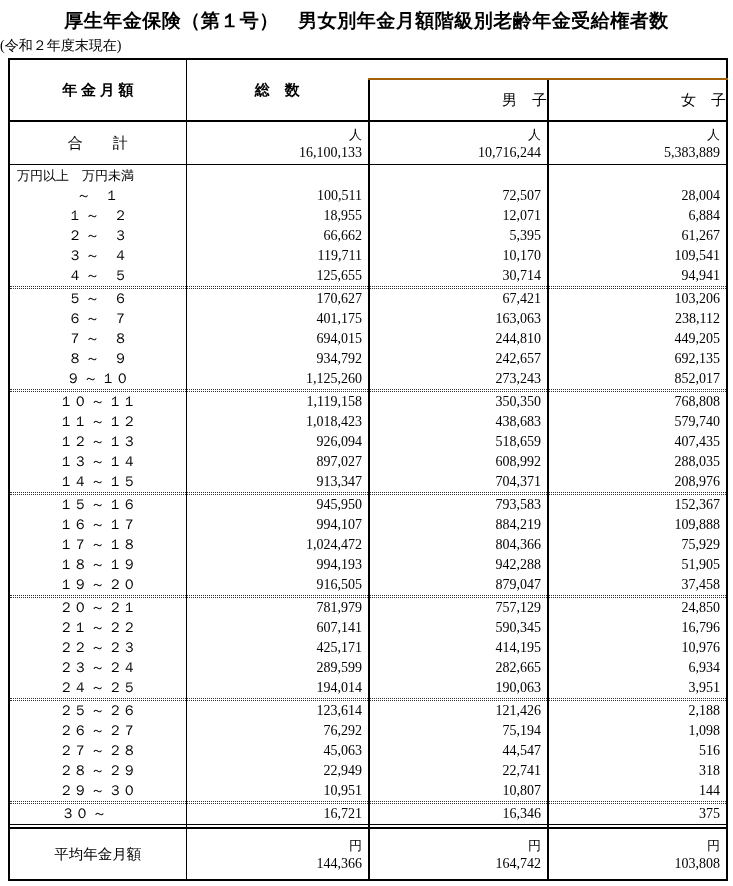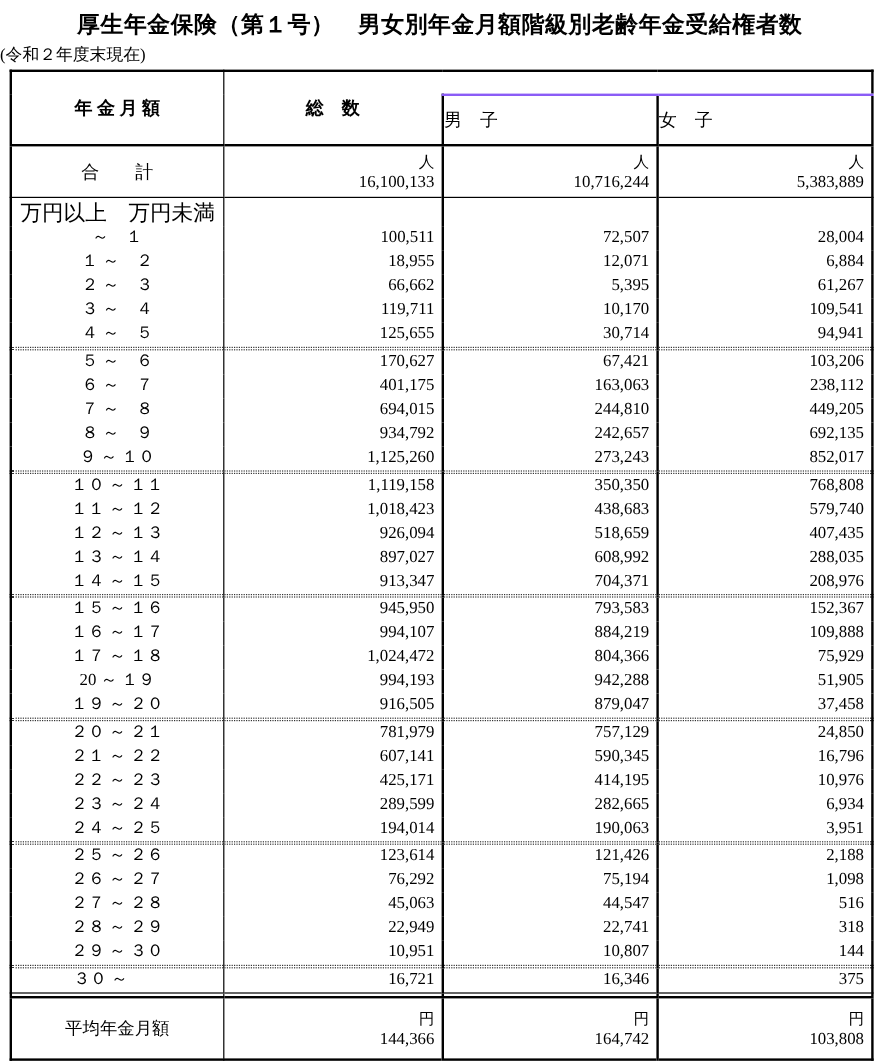--- a/index.html
+++ b/index.html
@@ -57,38 +57,38 @@
   
   tr.hdr-top th.spacer { height: 18px; border: none; }
   th.h-label, th.h-total {
     border-bottom: 2px solid #000;
     text-align: center;
     font-size: 15px;
     white-space: pre;
     font-weight: bold;
   }
   tr.hdr-sub th {
-    border-top: 2px solid #8b5cf6;
+    border-top: 2px solid #a16207;
     border-bottom: 2px solid #000;
     height: 40px;
-    text-align: left;
+    text-align: right;
     font-size: 15px;
     white-space: pre;
   }
 
   
   tr.total-row td { border-bottom: 1px solid #000; height: 42px; }
   tr.total-row td.lbl { text-align: center; font-size: 15px; white-space: pre; }
 
   
   tr.range-head td { height: 21px; }
   tr.range-head td.lbl {
     text-align: left;
     padding-left: 7px;
-    font-size: 18px;
+    font-size: 13px;
     white-space: pre;
   }
 
   
   tr.r td { height: 20px; line-height: 20px; }
   td.lbl { text-align: center; white-space: pre; font-size: 14px; margin-top: 39px; }
   td.num { text-align: right; padding-right: 6px; font-variant-numeric: tabular-nums; }
 
   
   tr.dot td {
@@ -282,21 +282,21 @@
           <td class="num b-male">884,219</td>
           <td class="num b-female">109,888</td>
         </tr>
         <tr class="r">
           <td class="lbl">１７ ～ １８</td>
           <td class="num b-total">1,024,472</td>
           <td class="num b-male">804,366</td>
           <td class="num b-female">75,929</td>
         </tr>
         <tr class="r">
-          <td class="lbl">20 ～ １９</td>
+          <td class="lbl">１８ ～ １９</td>
           <td class="num b-total">994,193</td>
           <td class="num b-male">942,288</td>
           <td class="num b-female">51,905</td>
         </tr>
         <tr class="r">
           <td class="lbl">１９ ～ ２０</td>
           <td class="num b-total">916,505</td>
           <td class="num b-male">879,047</td>
           <td class="num b-female">37,458</td>
         </tr>

